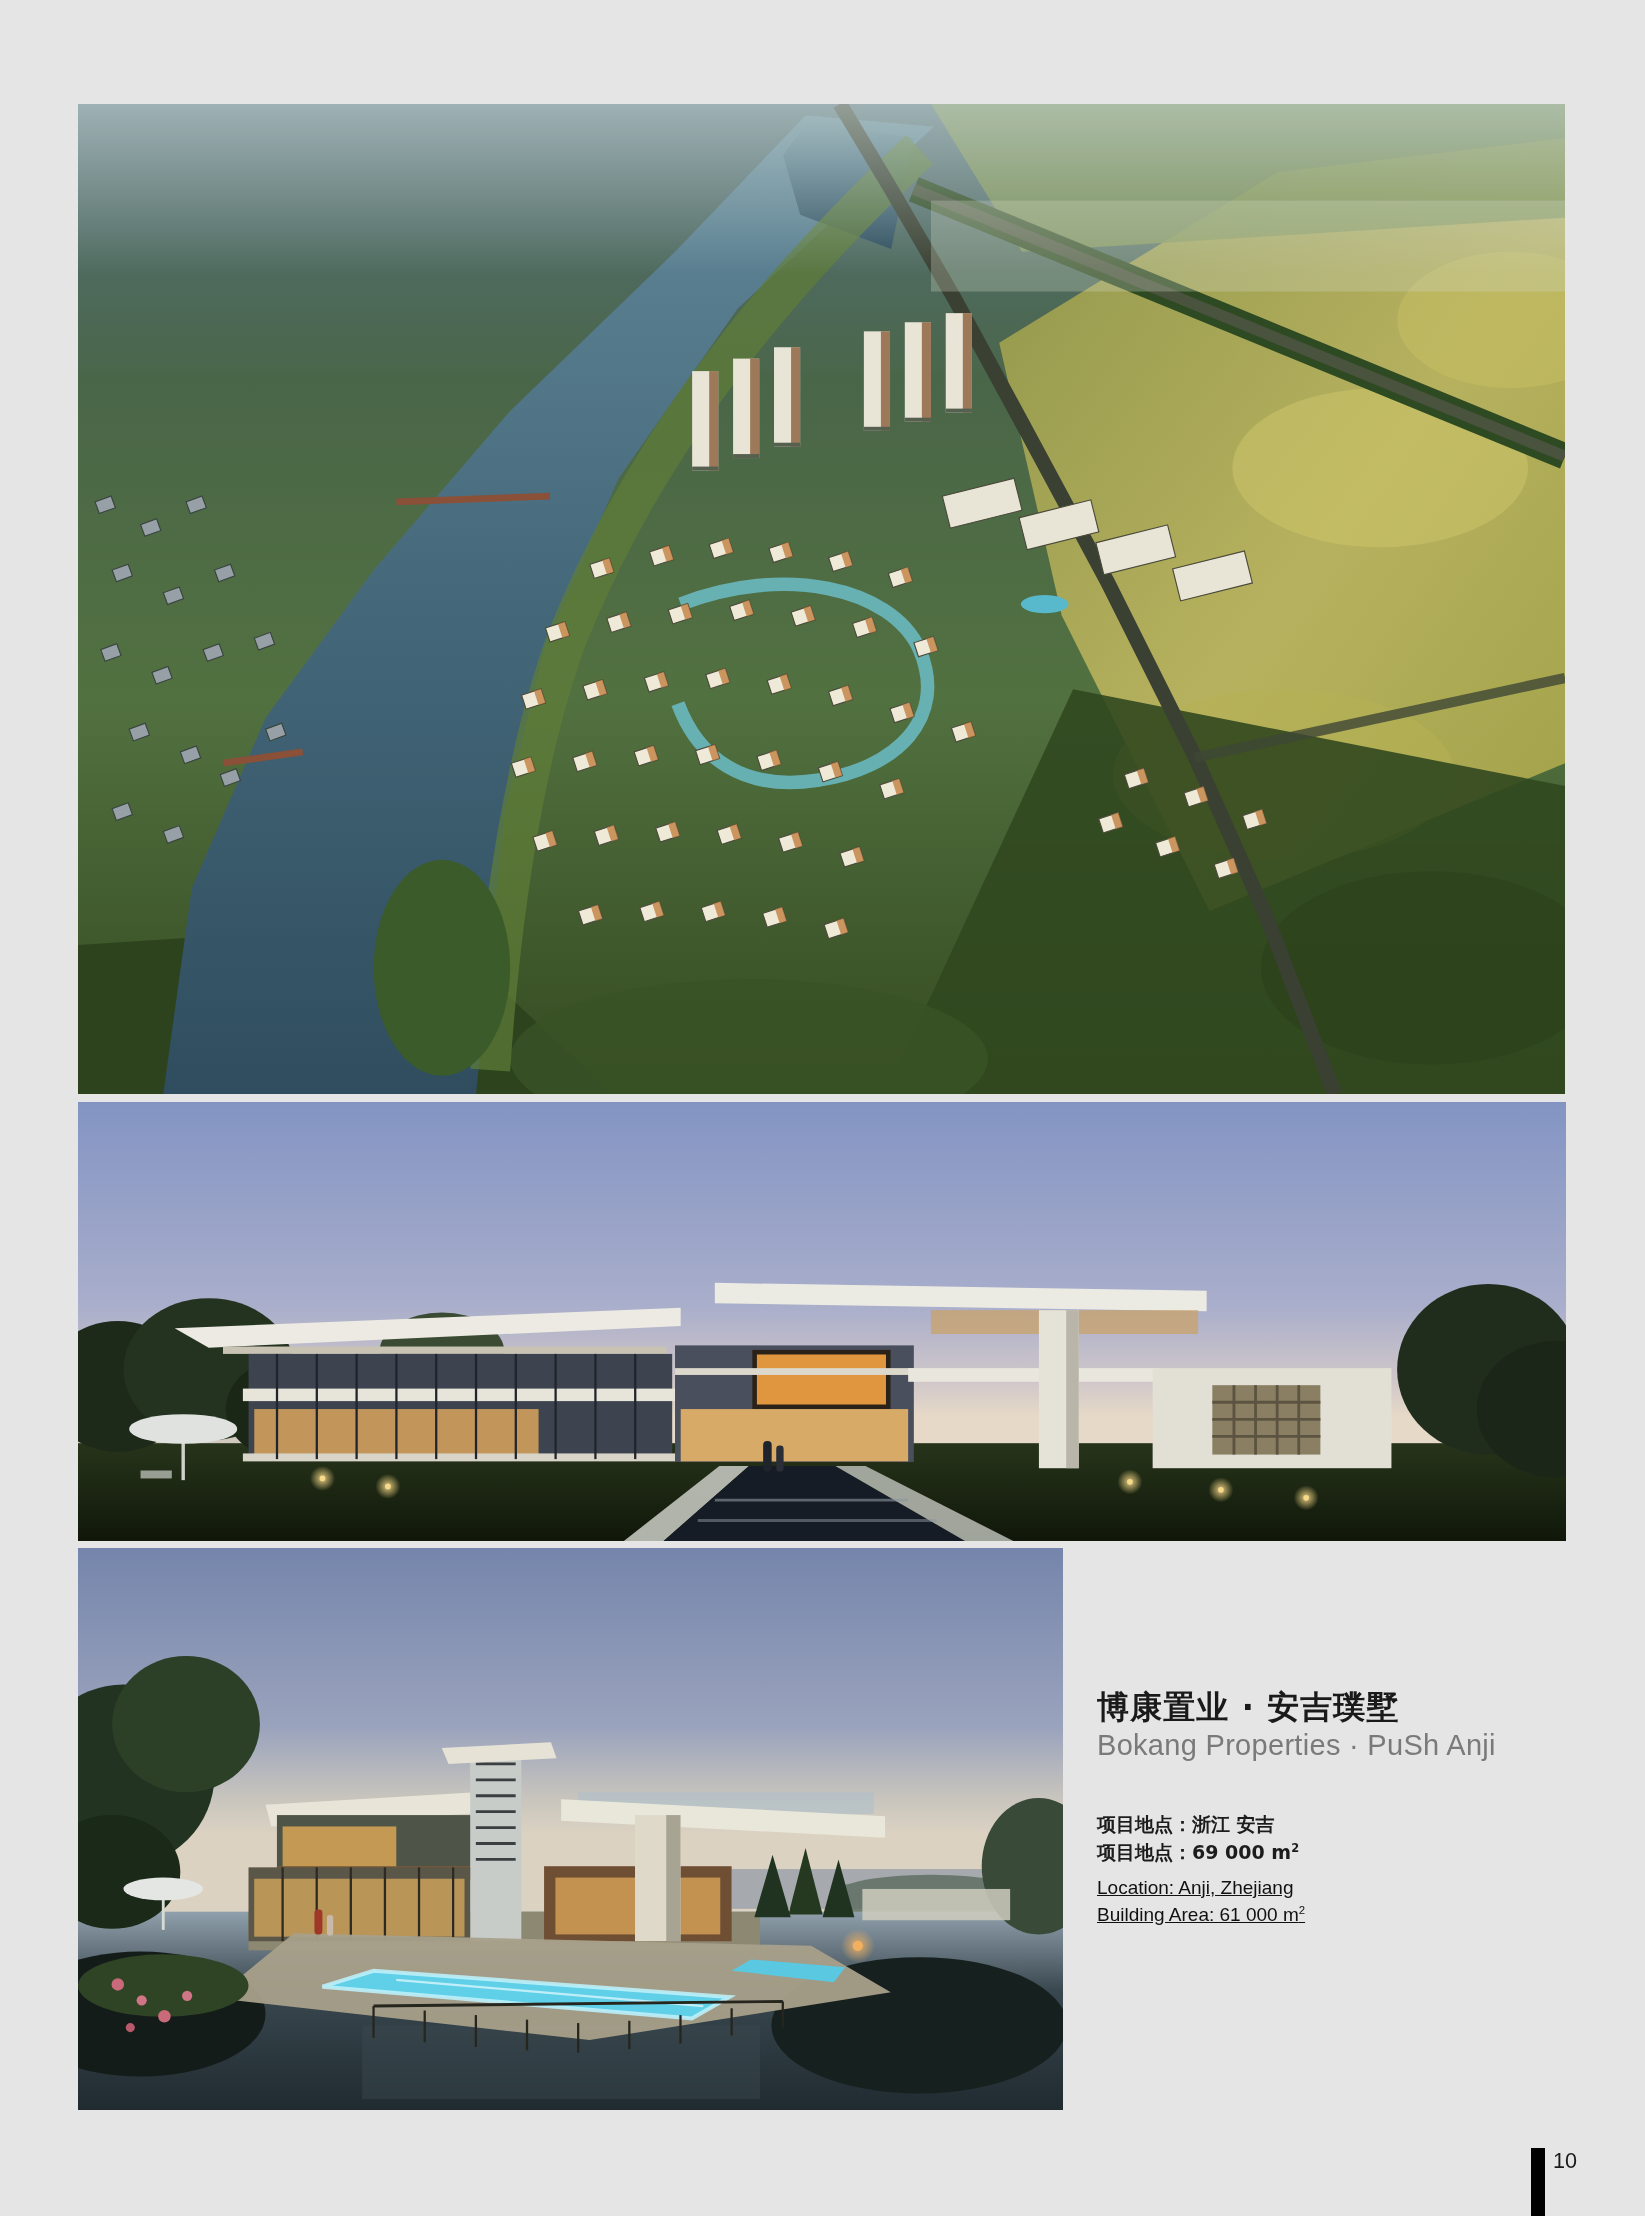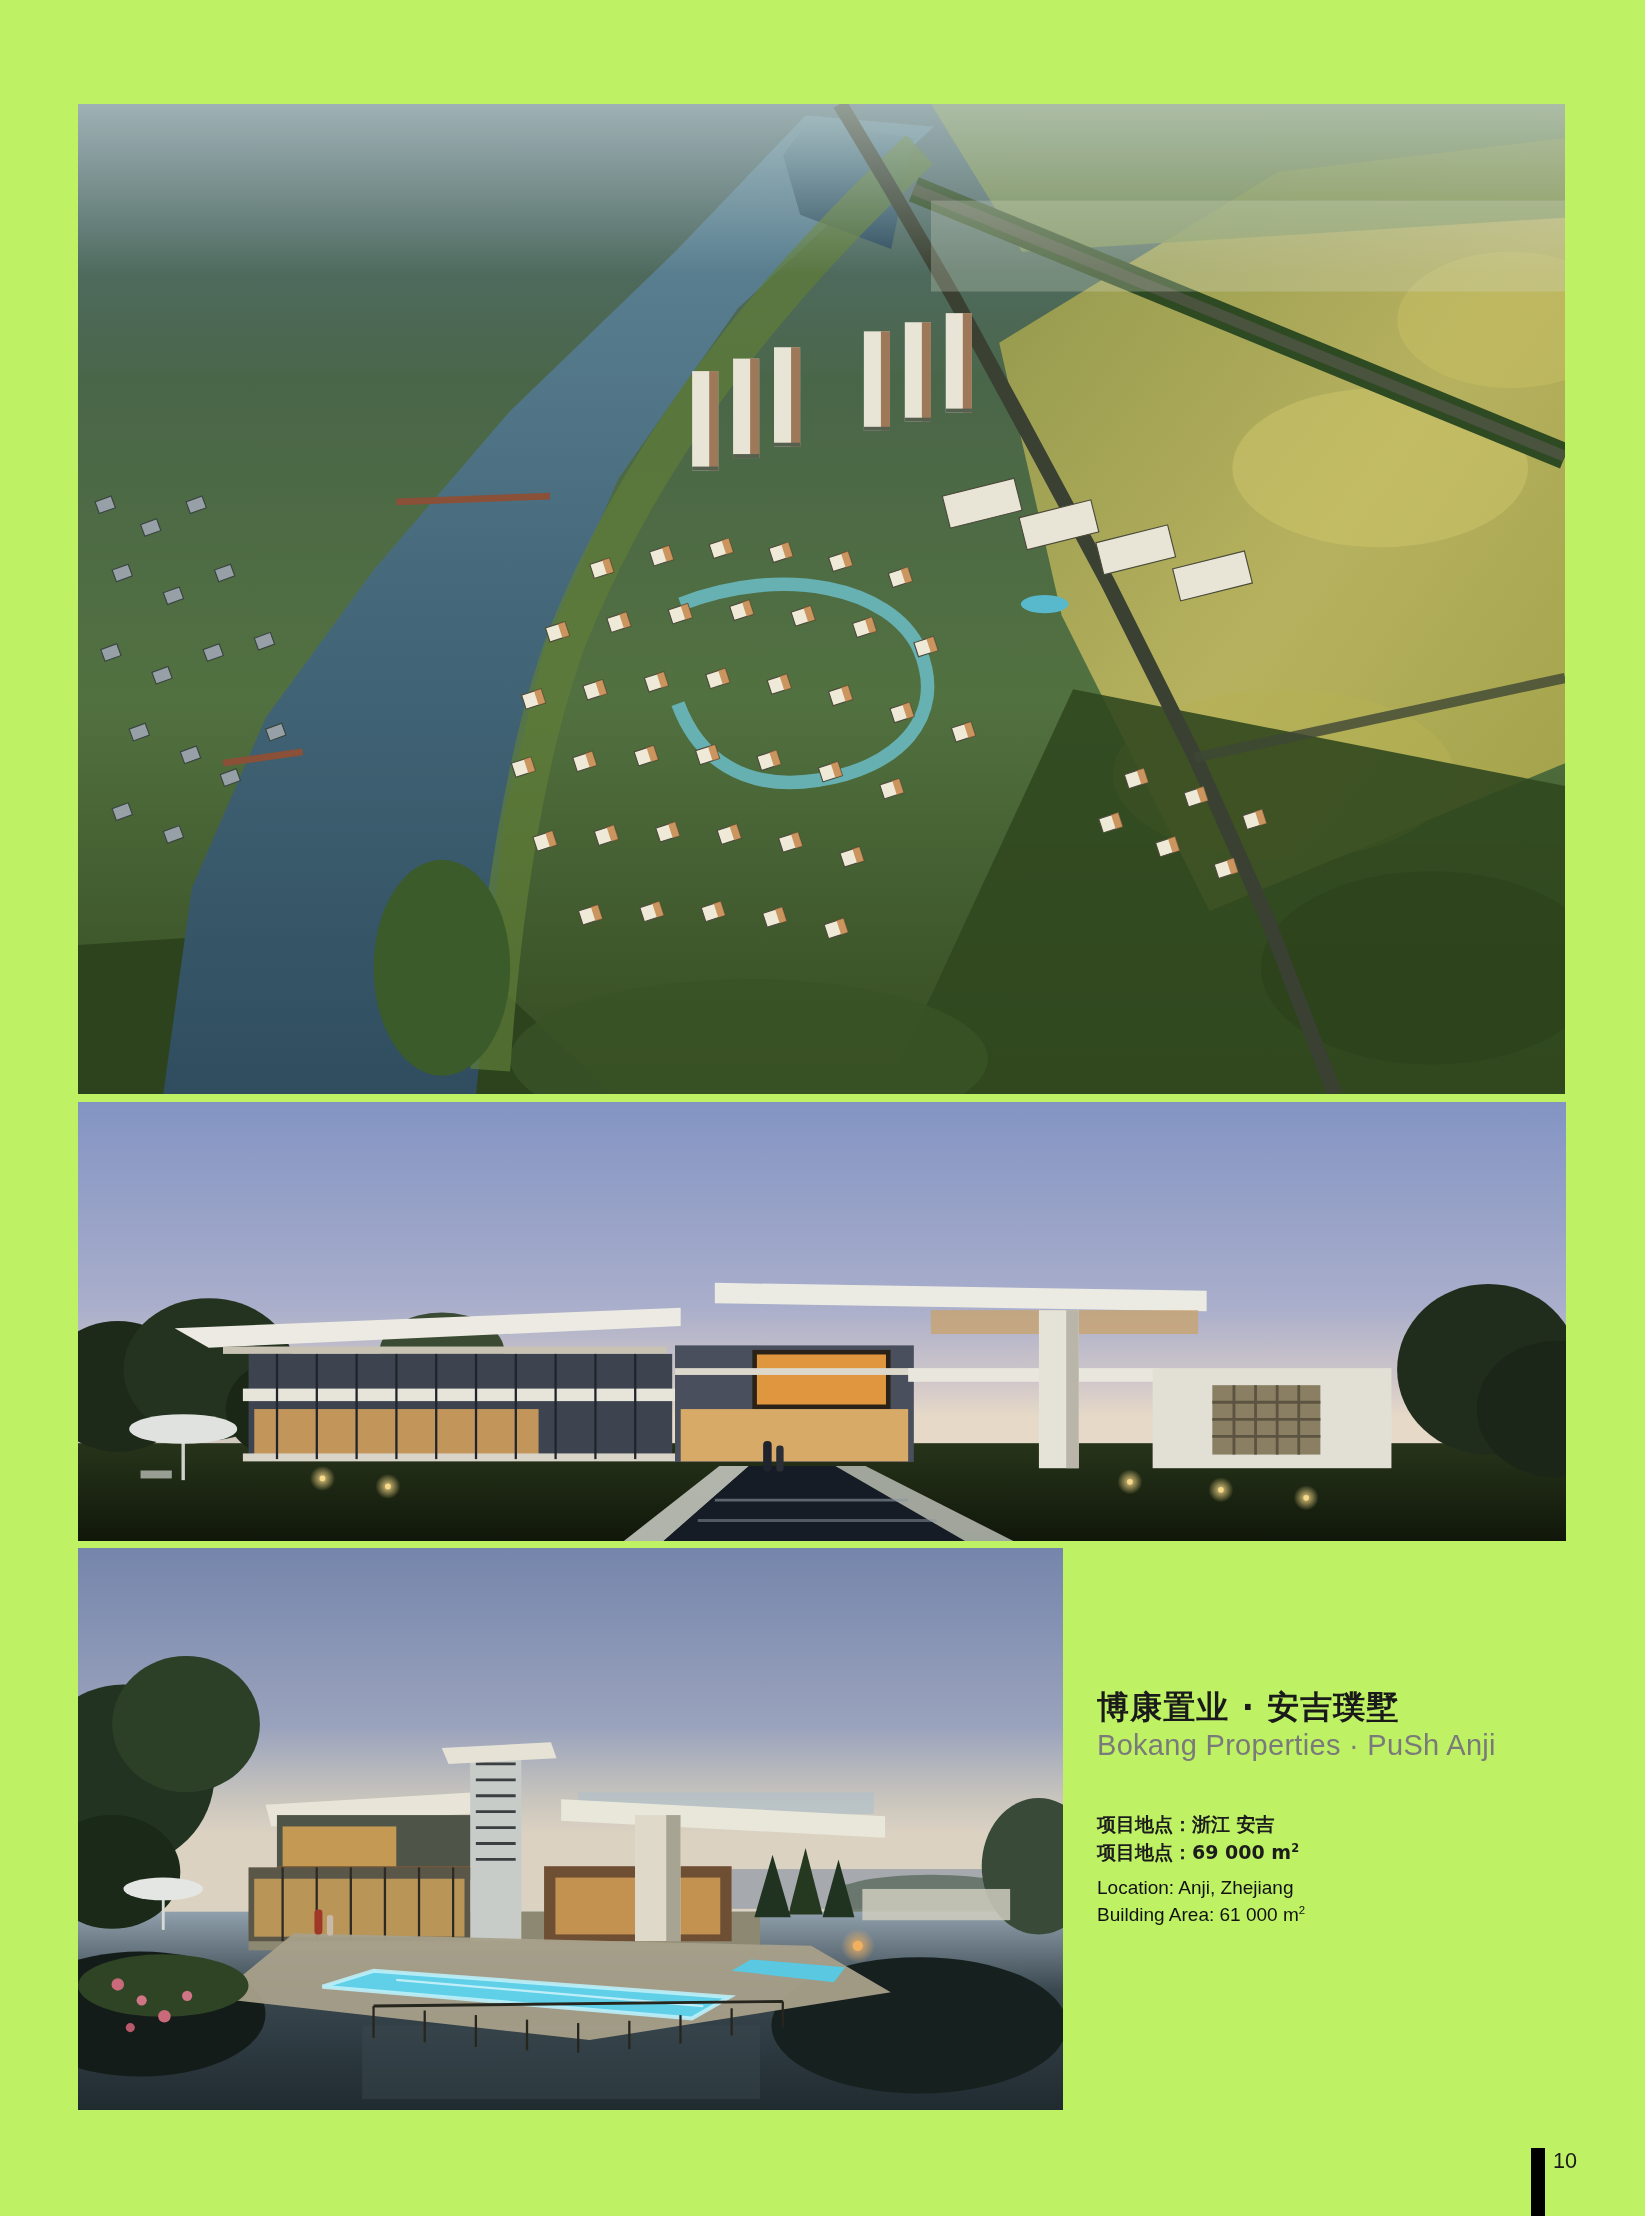--- a/index.html
+++ b/index.html
@@ -1,20 +1,20 @@
 <!DOCTYPE html>
 <html style="font-size:9px"><head>
 <meta charset="utf-8">
 <style>
   html,body{margin:0;padding:0;}
   body{background:#ffffff;}
   .page{
     position:relative;
     width:1645px;height:2216px;
-    background:#bef264;
+    background:#e5e5e5;
     font-family:"Liberation Sans", sans-serif;
     overflow:hidden;
   }
   figure{margin:0;padding:0;position:absolute;overflow:hidden;}
   figure svg{display:block;width:100%;height:100%;}
   .img-aerial{left:78px;top:104px;width:1487px;height:990px;}
   .img-dusk{left:78px;top:1102px;width:1488px;height:439px;}
   .img-pool{left:78px;top:1548px;width:985px;height:562px;}
 
   .title-zh{
@@ -30,20 +30,21 @@
   .details-zh{
     position:absolute;left:1097px;top:1812px;
     font-size:19px;line-height:24px;color:#1c1c1c;
     font-family:"DejaVu Sans","Liberation Sans",sans-serif;
     font-weight:bold;
   }
   .details-en{
     position:absolute;left:1097px;top:1876px;
     font-size:19px;line-height:23px;color:#111111;
     font-family:"Liberation Sans",sans-serif;
+    text-decoration:underline;
   }
   .details-zh p,.details-en p{margin:0;}
   sup{font-size:11.4px;}
 
   .page-bar{
     position:absolute;left:1531px;top:2148px;width:13.6px;height:68px;
     background:#000000;
   }
   .page-number{
     position:absolute;left:1553px;top:2148px;

